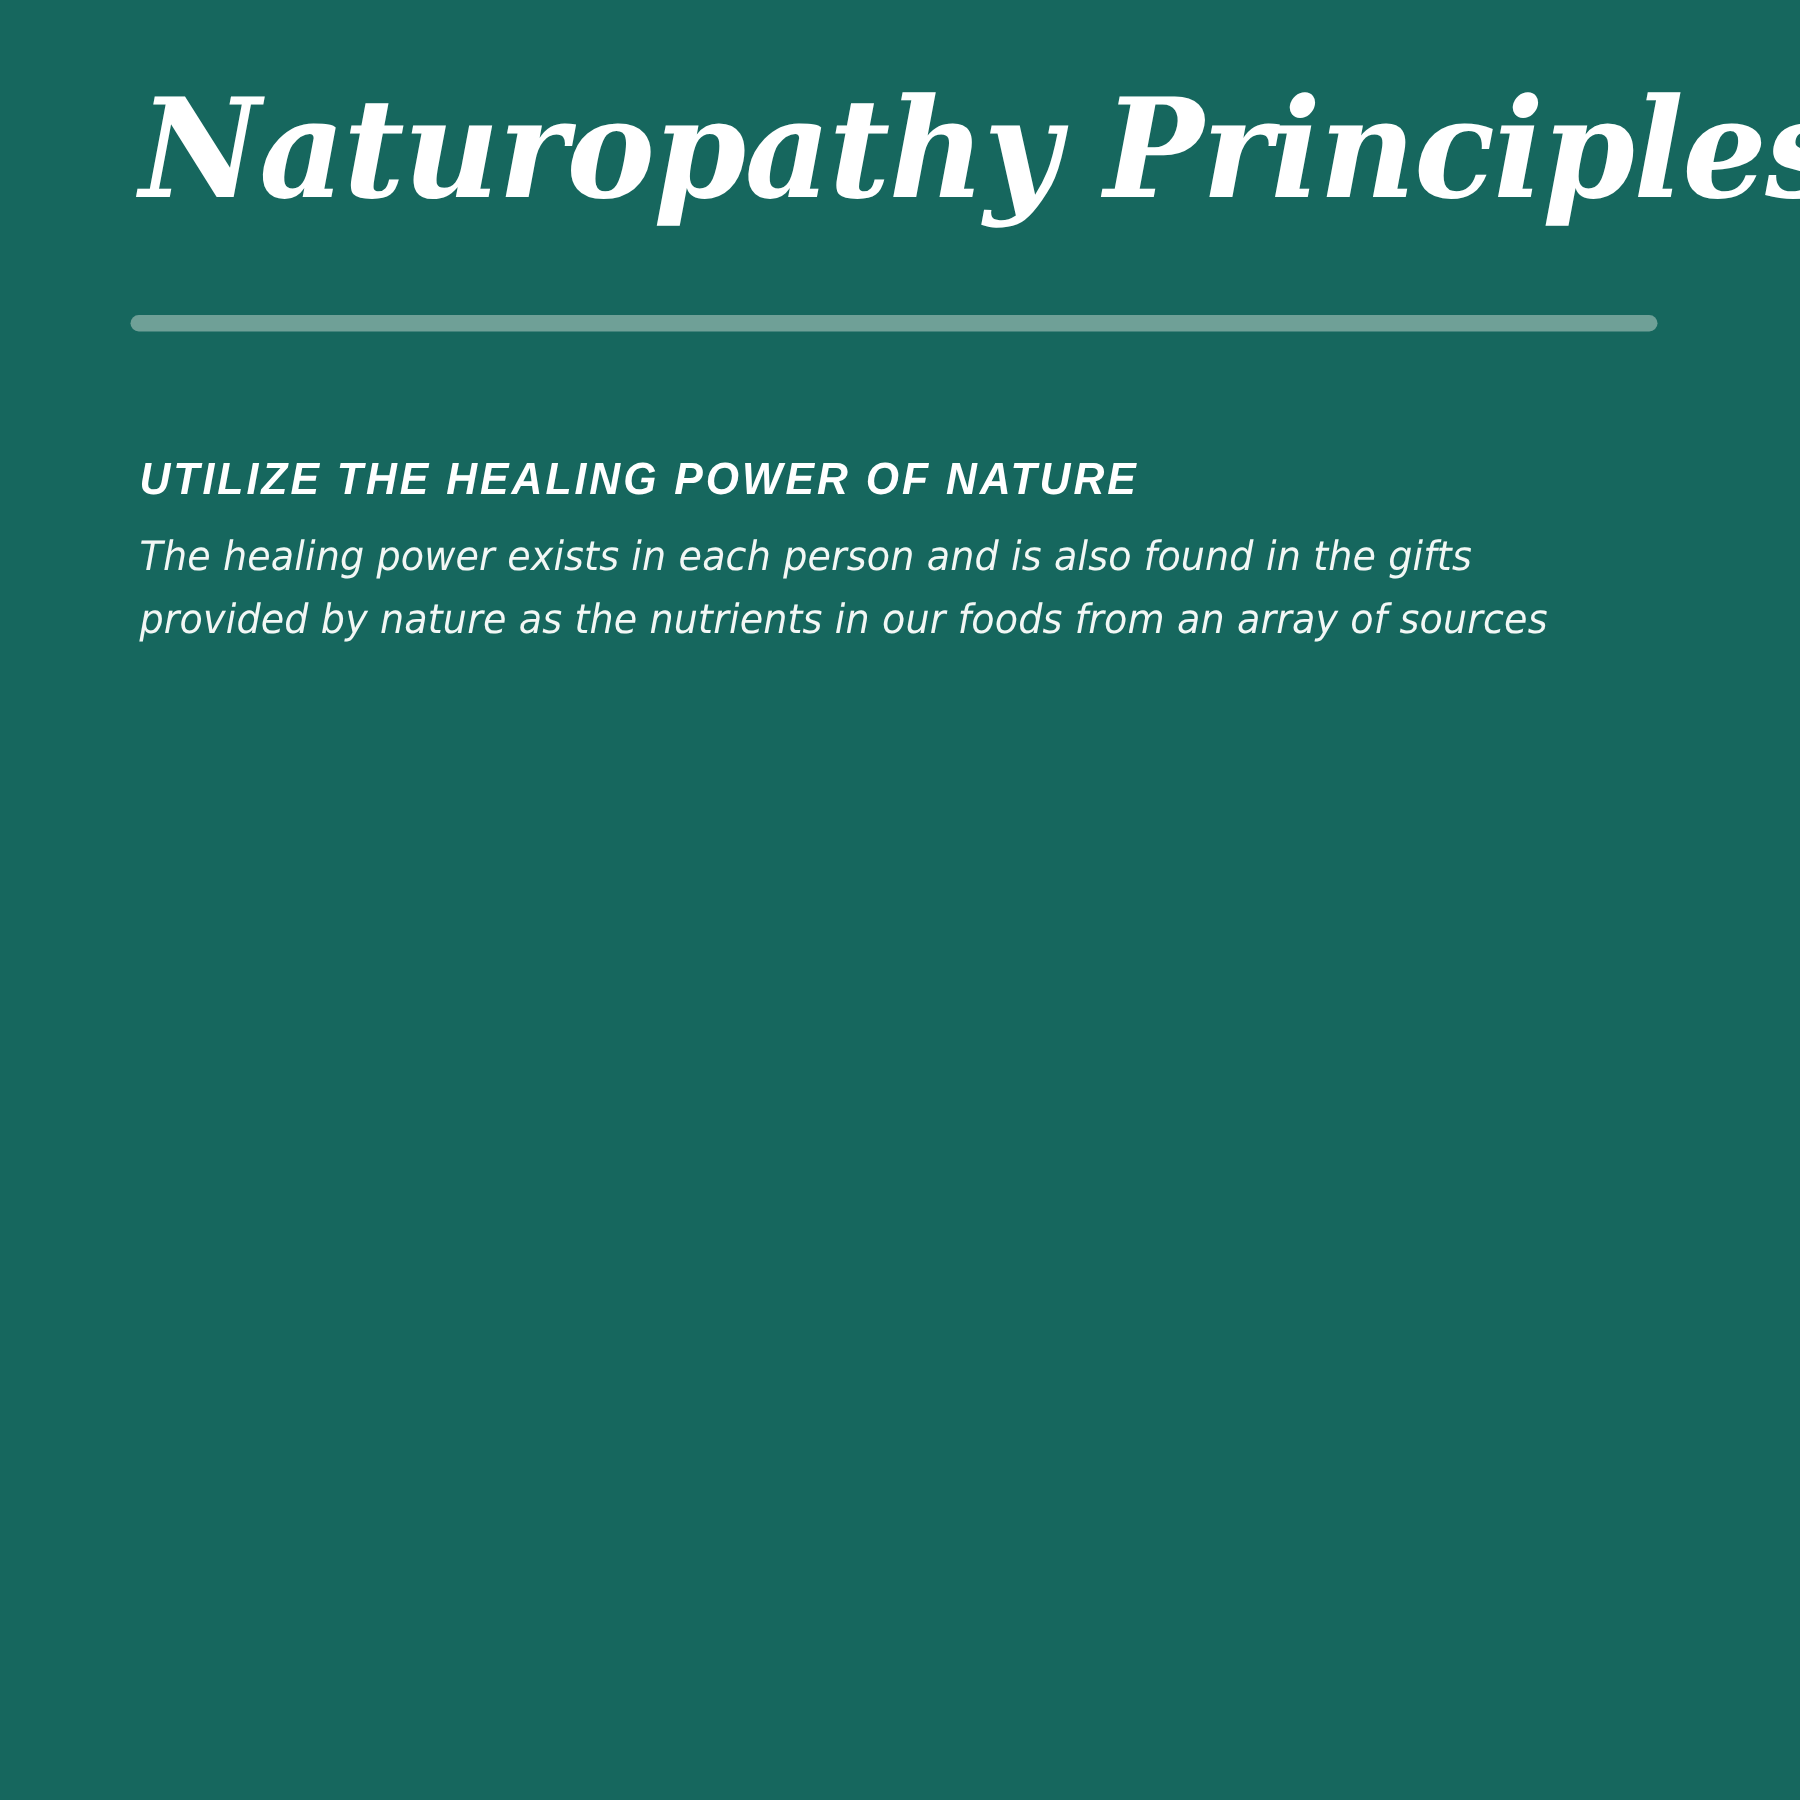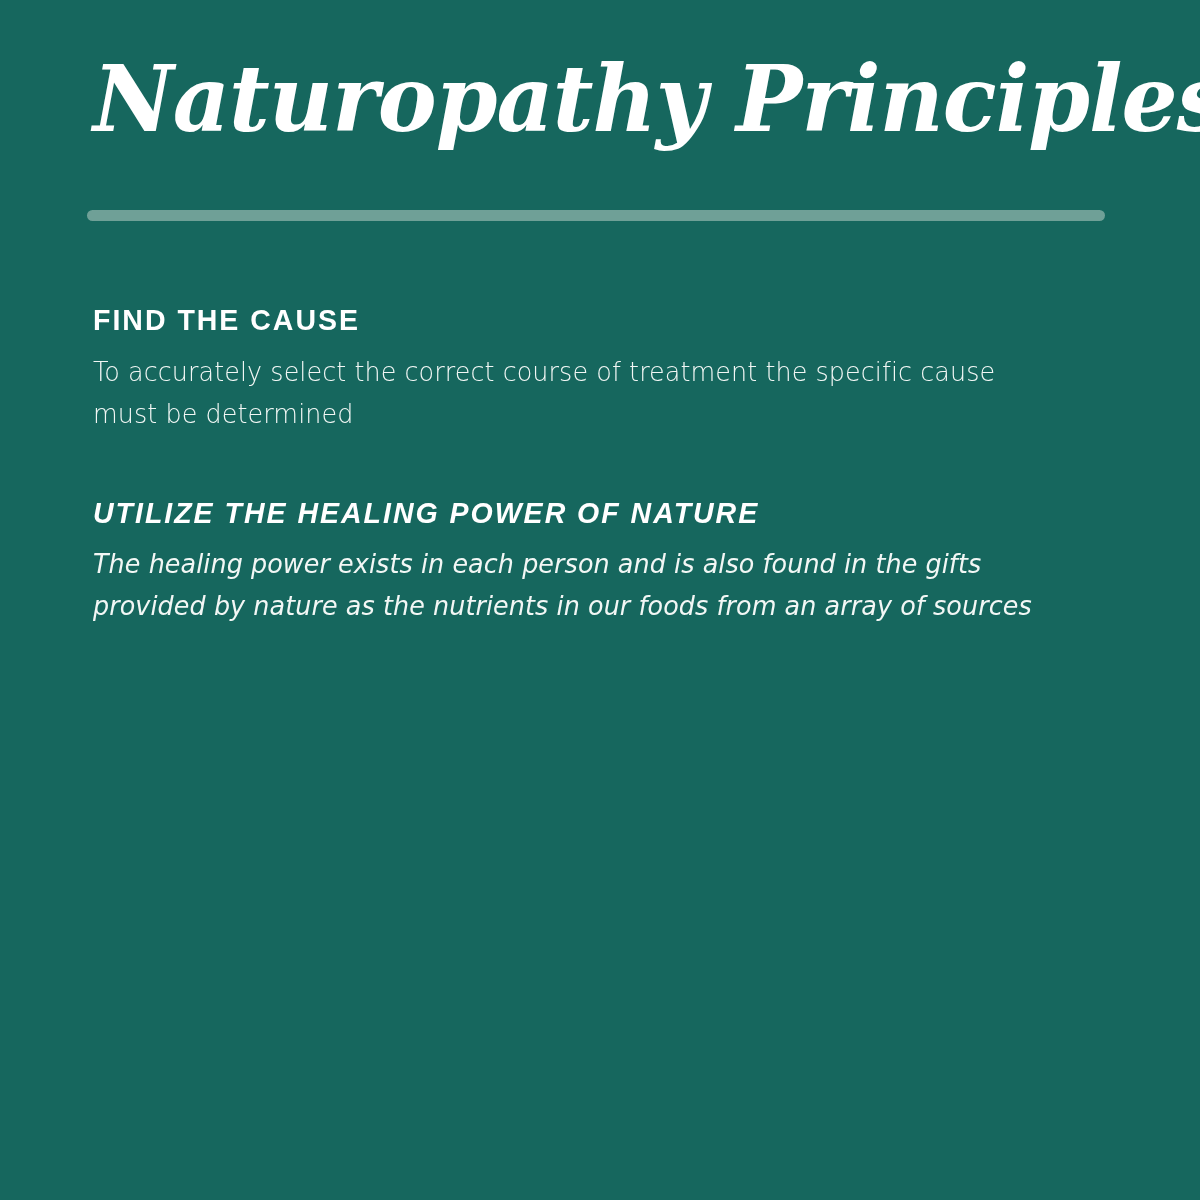--- a/index.html
+++ b/index.html
@@ -105,24 +105,20 @@
 <div class="poster">
 
   <div class="title-block">
     <h1 class="poster-title">Naturopathy Principles</h1>
   </div>
 
   <div class="divider"></div>
 
   <div class="sections">
 
-    <div class="principle">
-      <h2 class="principle-heading">FIND THE CAUSE</h2>
-      <p class="principle-body">To accurately select the correct course of treatment the specific cause must be determined</p>
-    </div>
 
 
 
     <div class="principle">
       <h2 class="principle-heading">UTILIZE THE HEALING POWER OF NATURE</h2>
       <p class="principle-body">The healing power exists in each person and is also found in the gifts provided by nature as the nutrients in our foods from an array of sources</p>
     </div>
 
   </div>
 </div>

